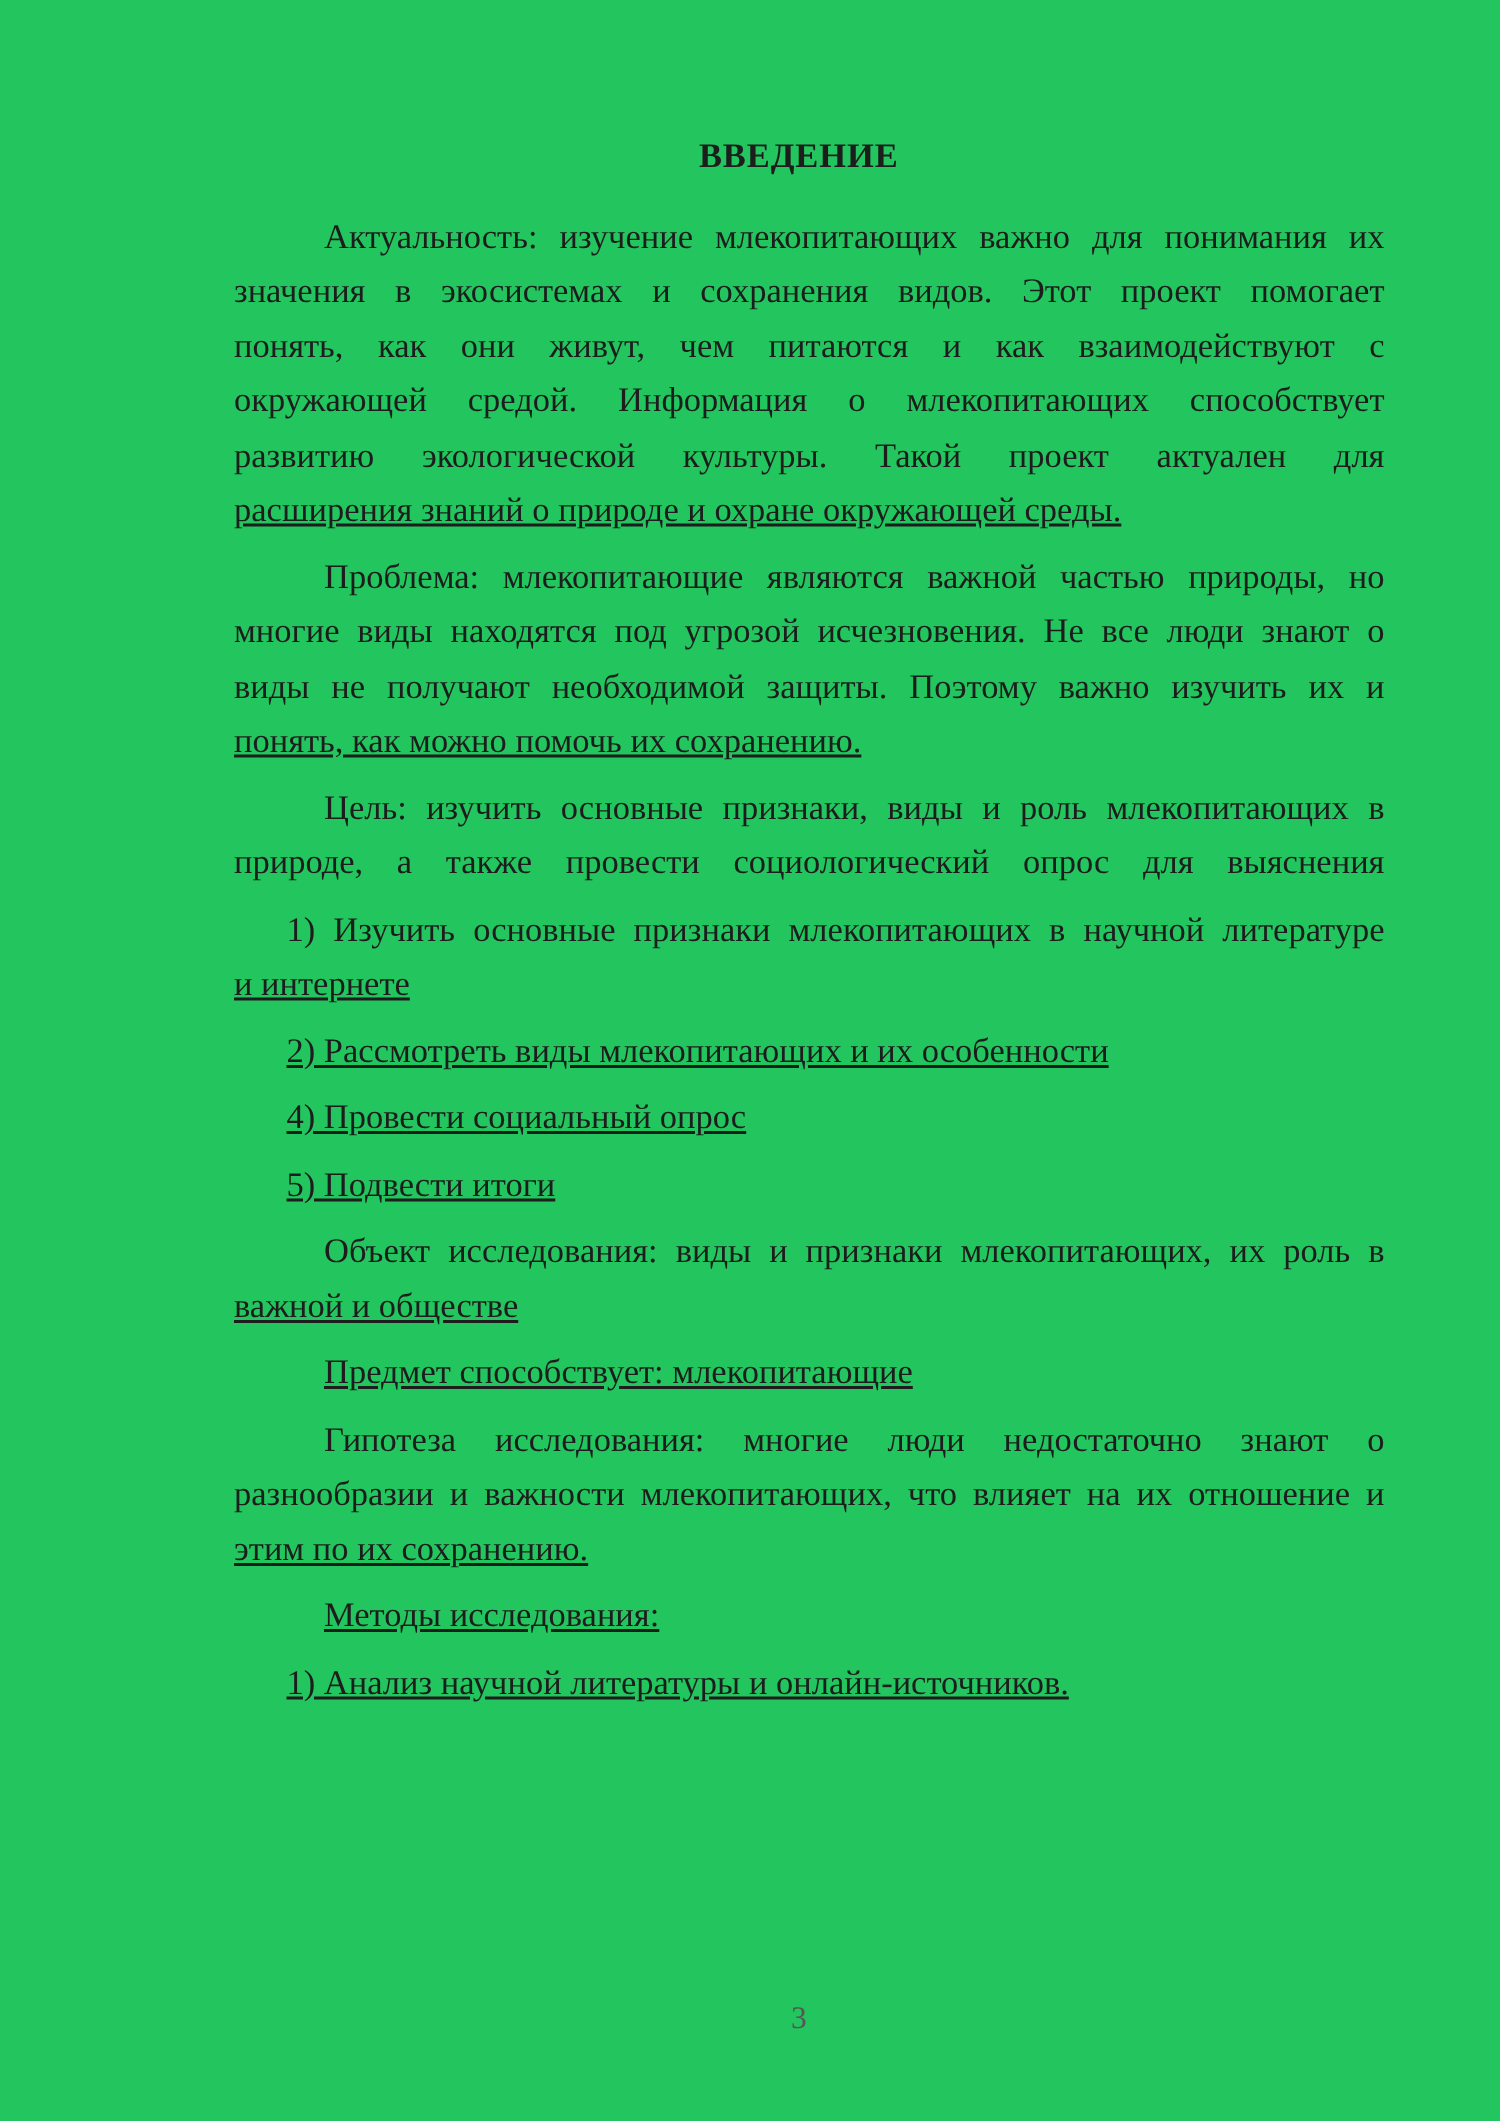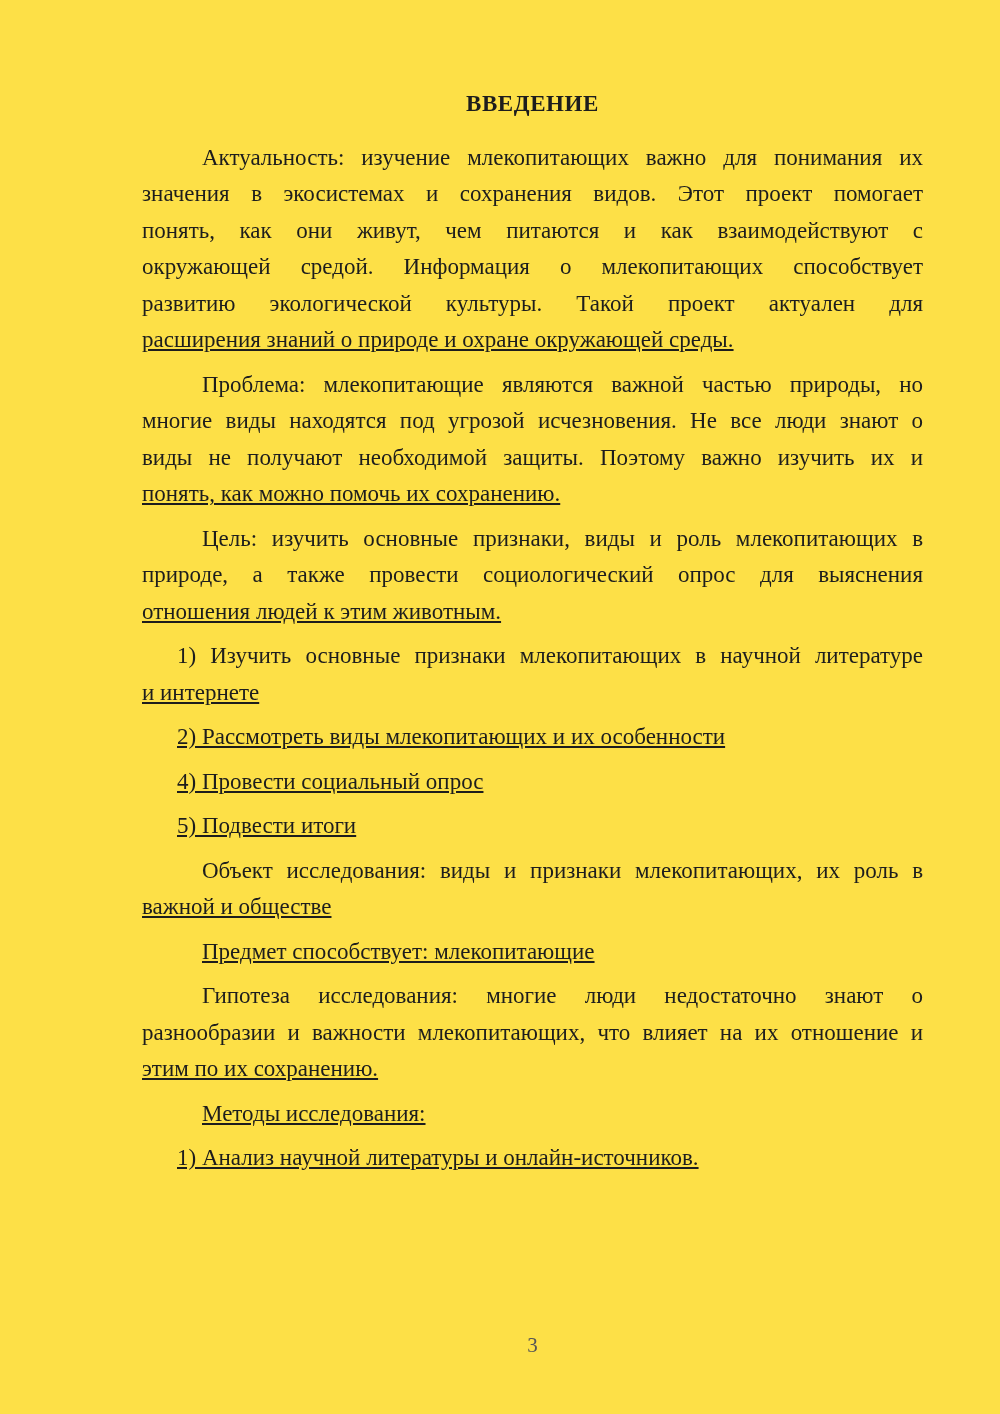--- a/index.html
+++ b/index.html
@@ -11,38 +11,38 @@
     width: 1000px;
     height: 1414px;
     position: relative;
     overflow: hidden;
     font-family: "Liberation Serif", "DejaVu Serif", serif;
     color: #1d1d1d;
   }
   .page {
     position: absolute;
     inset: 0;
-    background: #fde047;
+    background: #22c55e;
   }
   .content {
     position: absolute;
     left: 142px;
     top: 86px;
     width: 781px;
   }
   h1.doc-title {
     margin: 0 0 17px 0;
     font-size: 23px;
     font-weight: bold;
     line-height: 36.5px;
     text-align: center;
     letter-spacing: 0.6px;
   }
   .block {
-    margin: 0 0 8px 0;
+    margin: 0 0 8px 14px;
     font-size: 23px;
   }
   .line {
     display: block;
     line-height: 36.5px;
     text-align: justify;
     text-align-last: justify;
     white-space: normal;
   }
   .line.last {
@@ -86,21 +86,20 @@
     <p class="block">
       <span class="line indent">Проблема: млекопитающие являются важной частью природы, но</span>
       <span class="line">многие виды находятся под угрозой исчезновения. Не все люди знают о</span>
       <span class="line">виды не получают необходимой защиты. Поэтому важно изучить их и</span>
       <span class="line last">понять, как можно помочь их сохранению.</span>
     </p>
 
     <p class="block">
       <span class="line indent">Цель: изучить основные признаки, виды и роль млекопитающих в</span>
       <span class="line">природе, а также провести социологический опрос для выяснения</span>
-      <span class="line last">отношения людей к этим животным.</span>
     </p>
 
 
     <p class="block">
       <span class="line list-indent">1) Изучить основные признаки млекопитающих в научной литературе</span>
       <span class="line last">и интернете</span>
     </p>
 
     <p class="block">
       <span class="line list-indent last">2) Рассмотреть виды млекопитающих и их особенности</span>

